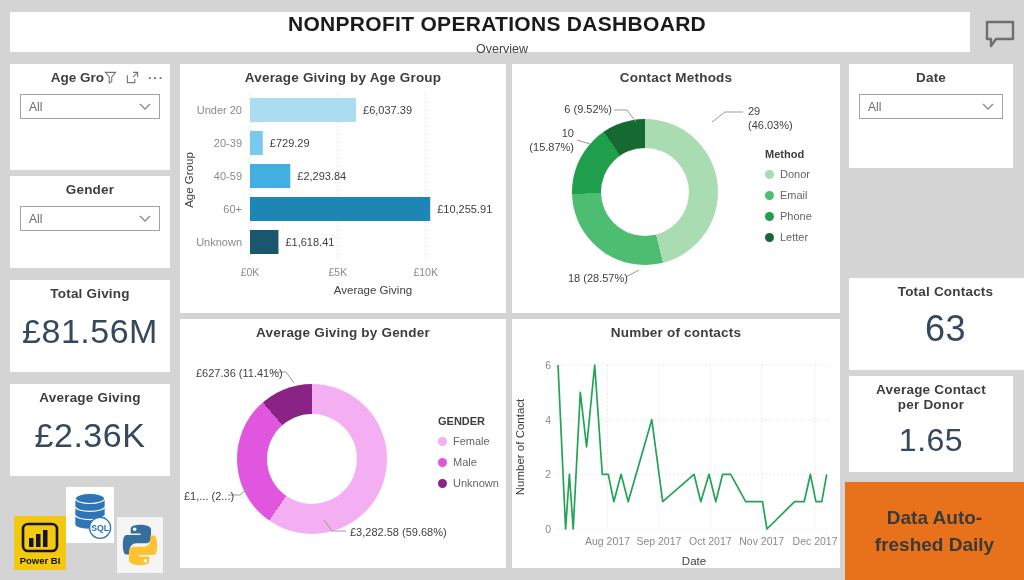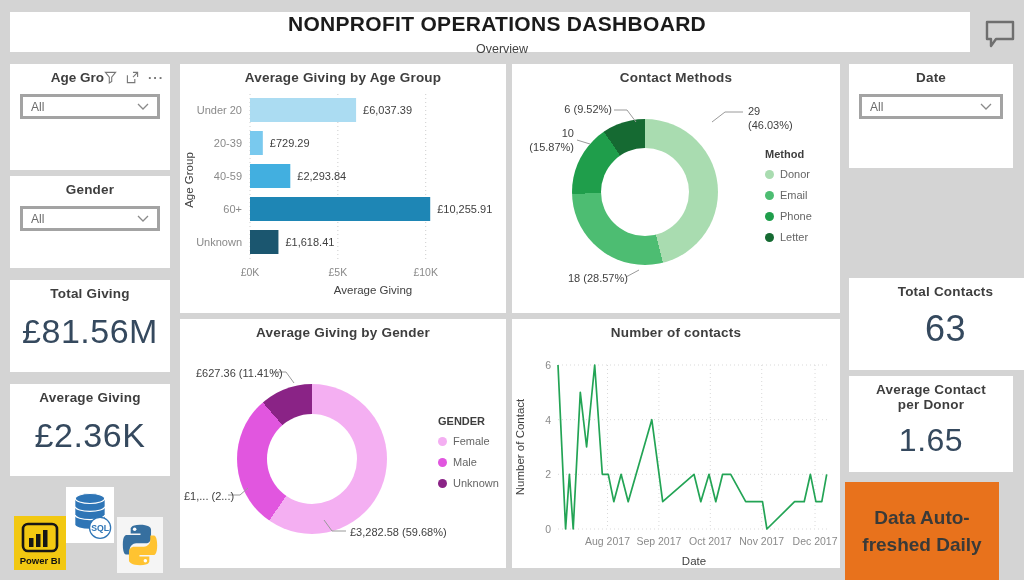--- a/index.html
+++ b/index.html
@@ -9,21 +9,21 @@
   .card{position:absolute;background:#FFFFFF;}
   .vtitle{position:absolute;top:6px;left:0;right:0;text-align:center;
           font-size:13.5px;font-weight:700;color:#3E3E3E;letter-spacing:.2px;}
   
   .hdr{position:absolute;left:10px;top:12px;width:960px;height:40px;background:#fff;
        display:flex;align-items:center;padding-left:14px;box-sizing:border-box;flex-direction:column;}
   .hdr h1{margin:0;font-size:21px;font-weight:700;color:#1b1b1b;letter-spacing:.3px;}
   .hdr .sub{margin-left:10px;font-size:12.5px;color:#444;padding-top:6px;}
   .comment{position:absolute;left:983px;top:18px;width:34px;height:32px;cursor:pointer;}
   
-  .dd{position:absolute;left:10px;right:10px;top:30px;height:25px;border:3px solid #a3a3a3;
+  .dd{position:absolute;left:10px;right:10px;top:30px;height:25px;border:1px solid #a3a3a3;
       background:#fff;display:flex;align-items:center;justify-content:space-between;
       padding:0 8px;box-sizing:border-box;cursor:pointer;}
   .dd span{font-size:12px;color:#6b6b6b;}
   .slicer-icons{position:absolute;top:7px;right:6px;display:flex;gap:9px;align-items:center;background:#fff;}
   .slicer-icons svg,.slicer-icons .dots{cursor:pointer;}
   .dots{font-size:13px;color:#777;letter-spacing:1px;line-height:10px;font-weight:700;}
   .trunc-title{position:absolute;top:6px;left:0;right:66px;text-align:right;
                font-size:13.5px;font-weight:700;color:#3E3E3E;}
   
   .kpi-val{position:absolute;left:0;right:0;text-align:center;font-size:34px;
@@ -274,18 +274,18 @@
   <div class="card" style="left:849px;top:278px;width:164px;height:92px;padding-left:29px;">
     <div class="vtitle">Total Contacts</div>
     <div class="kpi-val" style="top:30px;font-size:36px;">63</div>
   </div>
 
   <div class="card" style="left:849px;top:376px;width:164px;height:96px;">
     <div class="vtitle" style="padding:0 20px;">Average Contact per Donor</div>
     <div class="kpi-val" style="top:46px;font-size:32px;">1.65</div>
   </div>
 
-  <div class="banner" style="left: 845px; top: 482px; width: 154px; height: 98px; background: rgb(232, 114, 28);">
+  <div class="banner" style="left: 845px; top: 482px; width: 179px; height: 98px; background: rgb(232, 114, 28);">
     <div>Data Auto-</div>
     <div>freshed Daily</div>
   </div>
 
 </div>
 
 </body></html>

